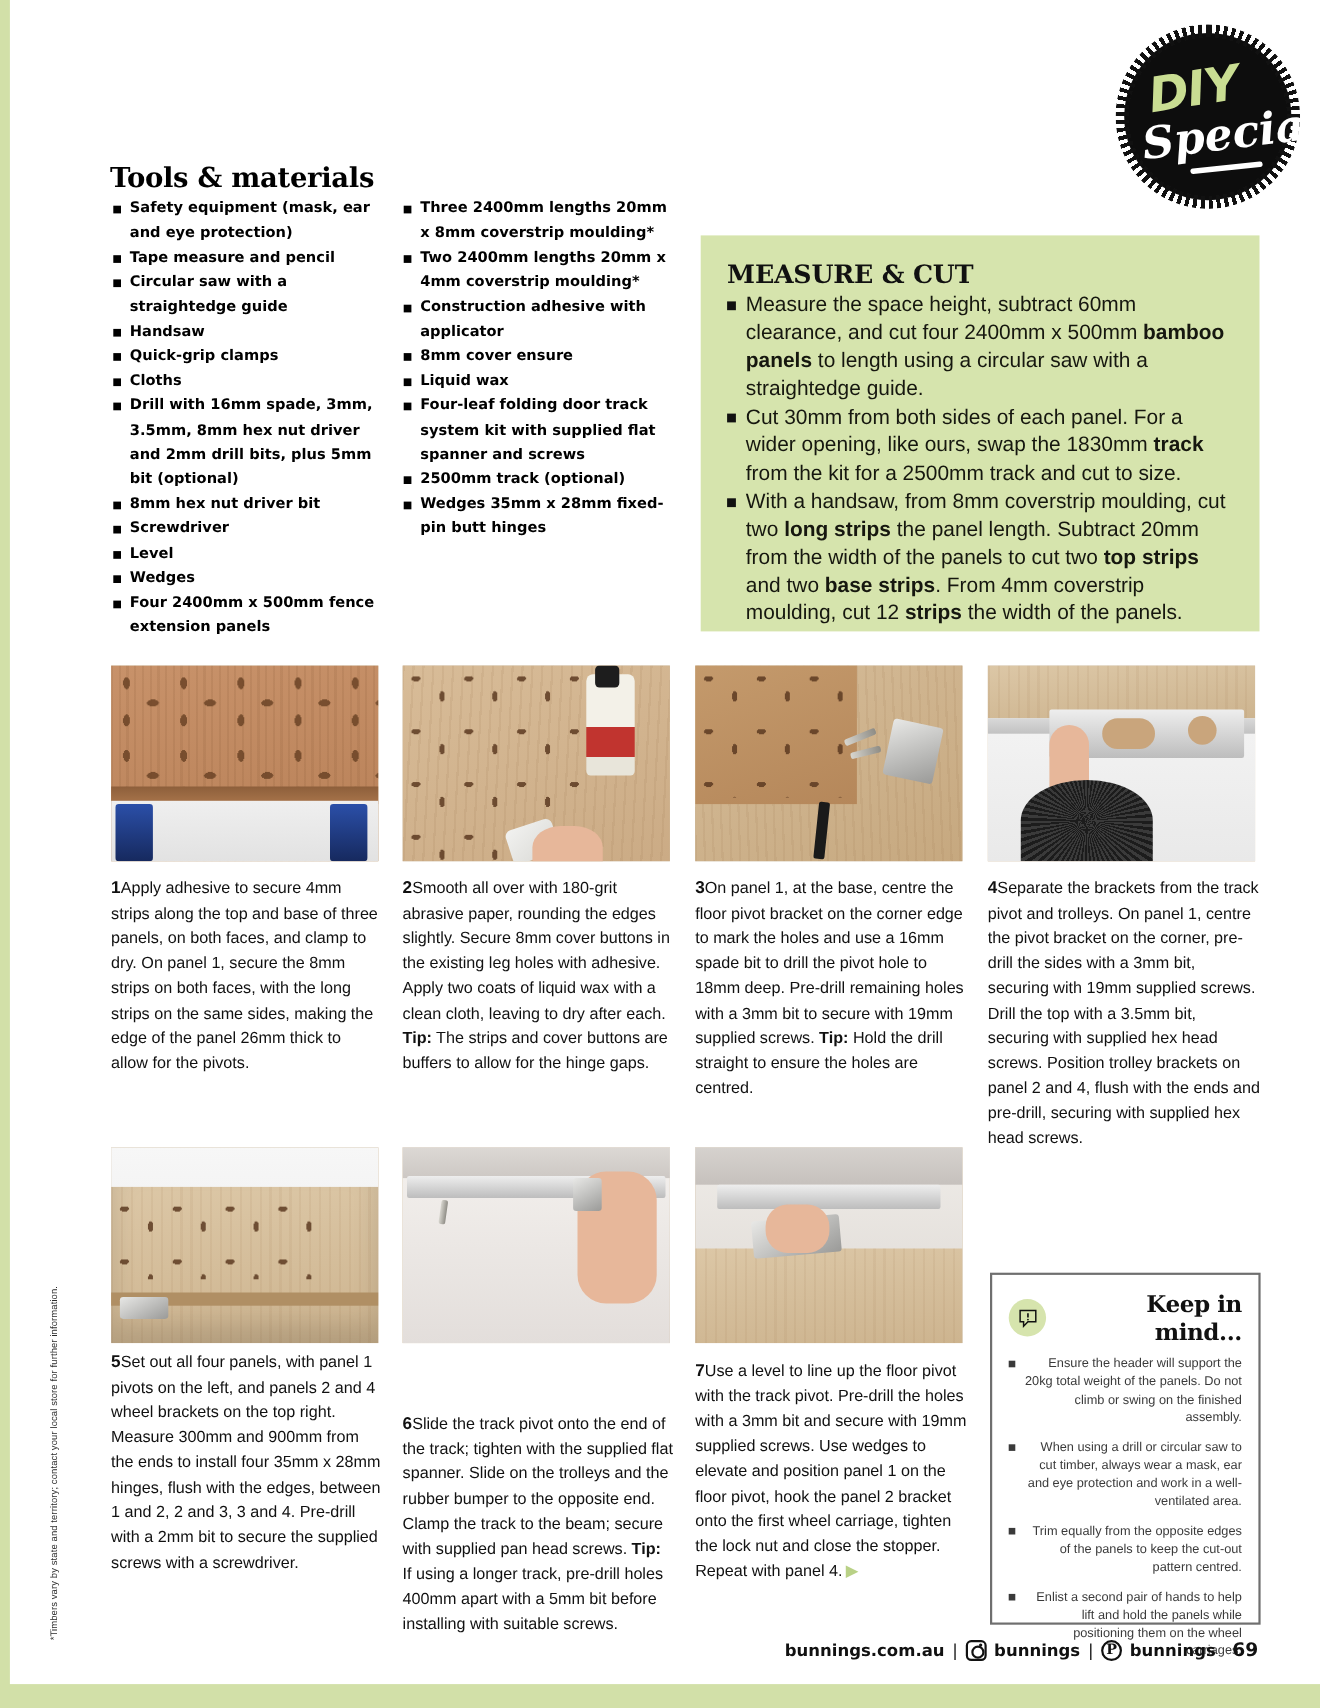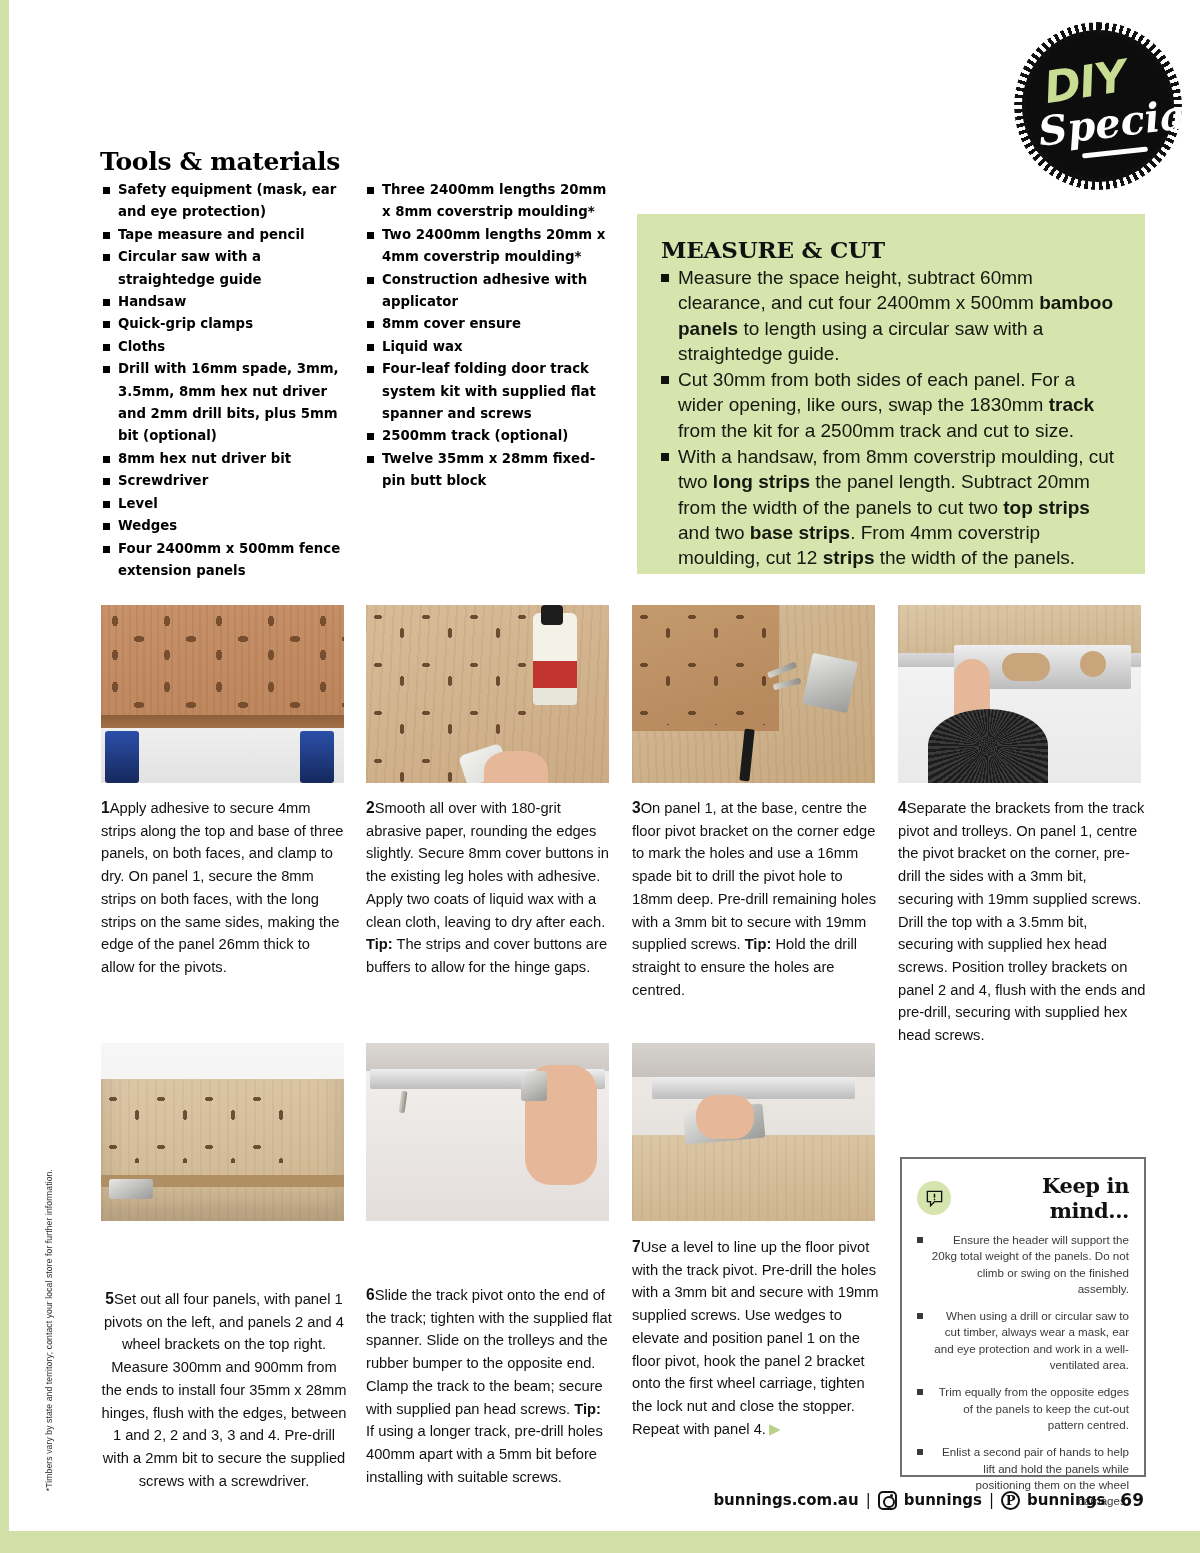--- a/index.html
+++ b/index.html
@@ -280,21 +280,21 @@
   }
   .caption .num {
     font-weight: bold;
     font-size: 15.6px;
   }
   .caption b { font-weight: bold; }
   .cap1 { left: 101px; top: 797px; width: 246px; }
   .cap2 { left: 366px; top: 797px; width: 246px; }
   .cap3 { left: 632px; top: 797px; width: 248px; }
   .cap4 { left: 898px; top: 797px; width: 248px; }
-  .cap5 { left: 101px; top: 1288px; width: 246px; text-align: center; }
+  .cap5 { left: 101px; top: 1228px; width: 246px; }
   .cap6 { left: 366px; top: 1284px; width: 246px; }
   .cap7 { left: 632px; top: 1236px; width: 248px; }
 
   .arrow-next {
     display: inline-block;
     color: #b9d186;
     font-size: 15px;
     margin-left: 3px;
   }
 
@@ -433,21 +433,21 @@
   <li>Four 2400mm x 500mm fence extension panels</li>
 </ul>
 <ul class="tools-col c2">
   <li>Three 2400mm lengths 20mm x 8mm coverstrip moulding*</li>
   <li>Two 2400mm lengths 20mm x 4mm coverstrip moulding*</li>
   <li>Construction adhesive with applicator</li>
   <li>8mm cover ensure</li>
   <li>Liquid wax</li>
   <li>Four-leaf folding door track system kit with supplied flat spanner and screws</li>
   <li>2500mm track (optional)</li>
-  <li>Twelve 35mm x 28mm fixed-pin butt block</li>
+  <li>Wedges 35mm x 28mm fixed-pin butt hinges</li>
 </ul>
 
 <div class="measure-box">
   <div class="measure-title">MEASURE &amp; CUT</div>
   <p class="measure-p">Measure the space height, subtract 60mm clearance, and cut four 2400mm x 500mm <b>bamboo panels</b> to length using a circular saw with a straightedge guide.</p>
   <p class="measure-p">Cut 30mm from both sides of each panel. For a wider opening, like ours, swap the 1830mm <b>track</b> from the kit for a 2500mm track and cut to size.</p>
   <p class="measure-p">With a handsaw, from 8mm coverstrip moulding, cut two <b>long strips</b> the panel length. Subtract 20mm from the width of the panels to cut two <b>top strips</b> and two <b>base strips</b>. From 4mm coverstrip moulding, cut 12 <b>strips</b> the width of the panels.</p>
 </div>
 
 <div class="photo row1 col1">

